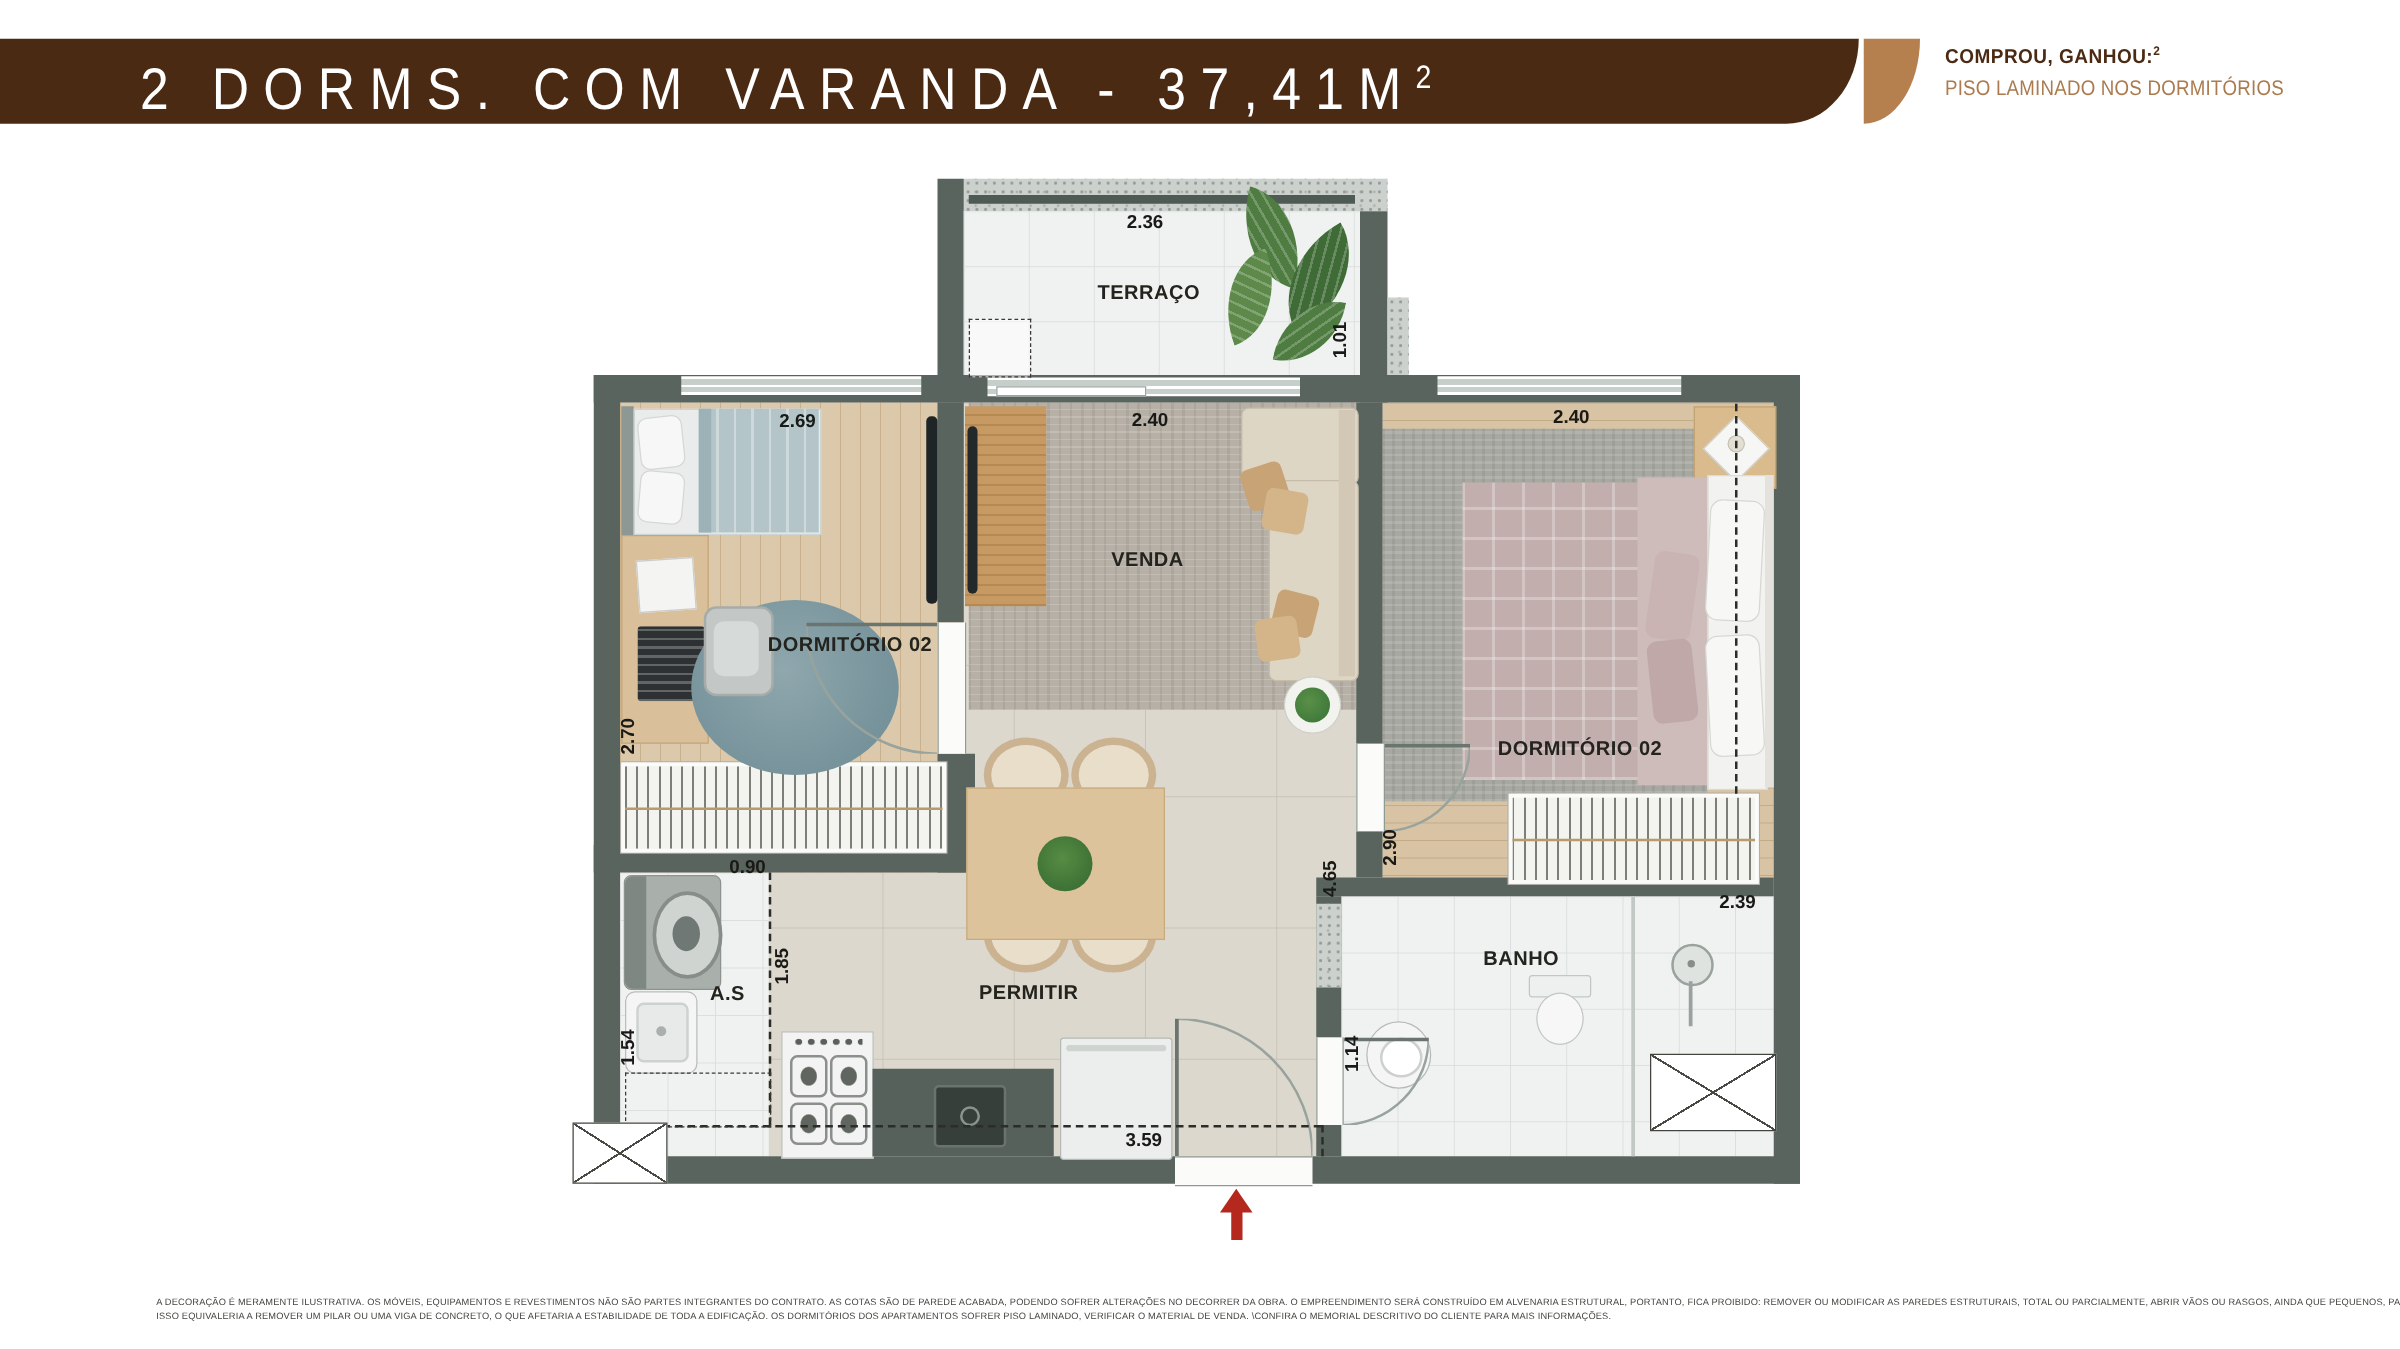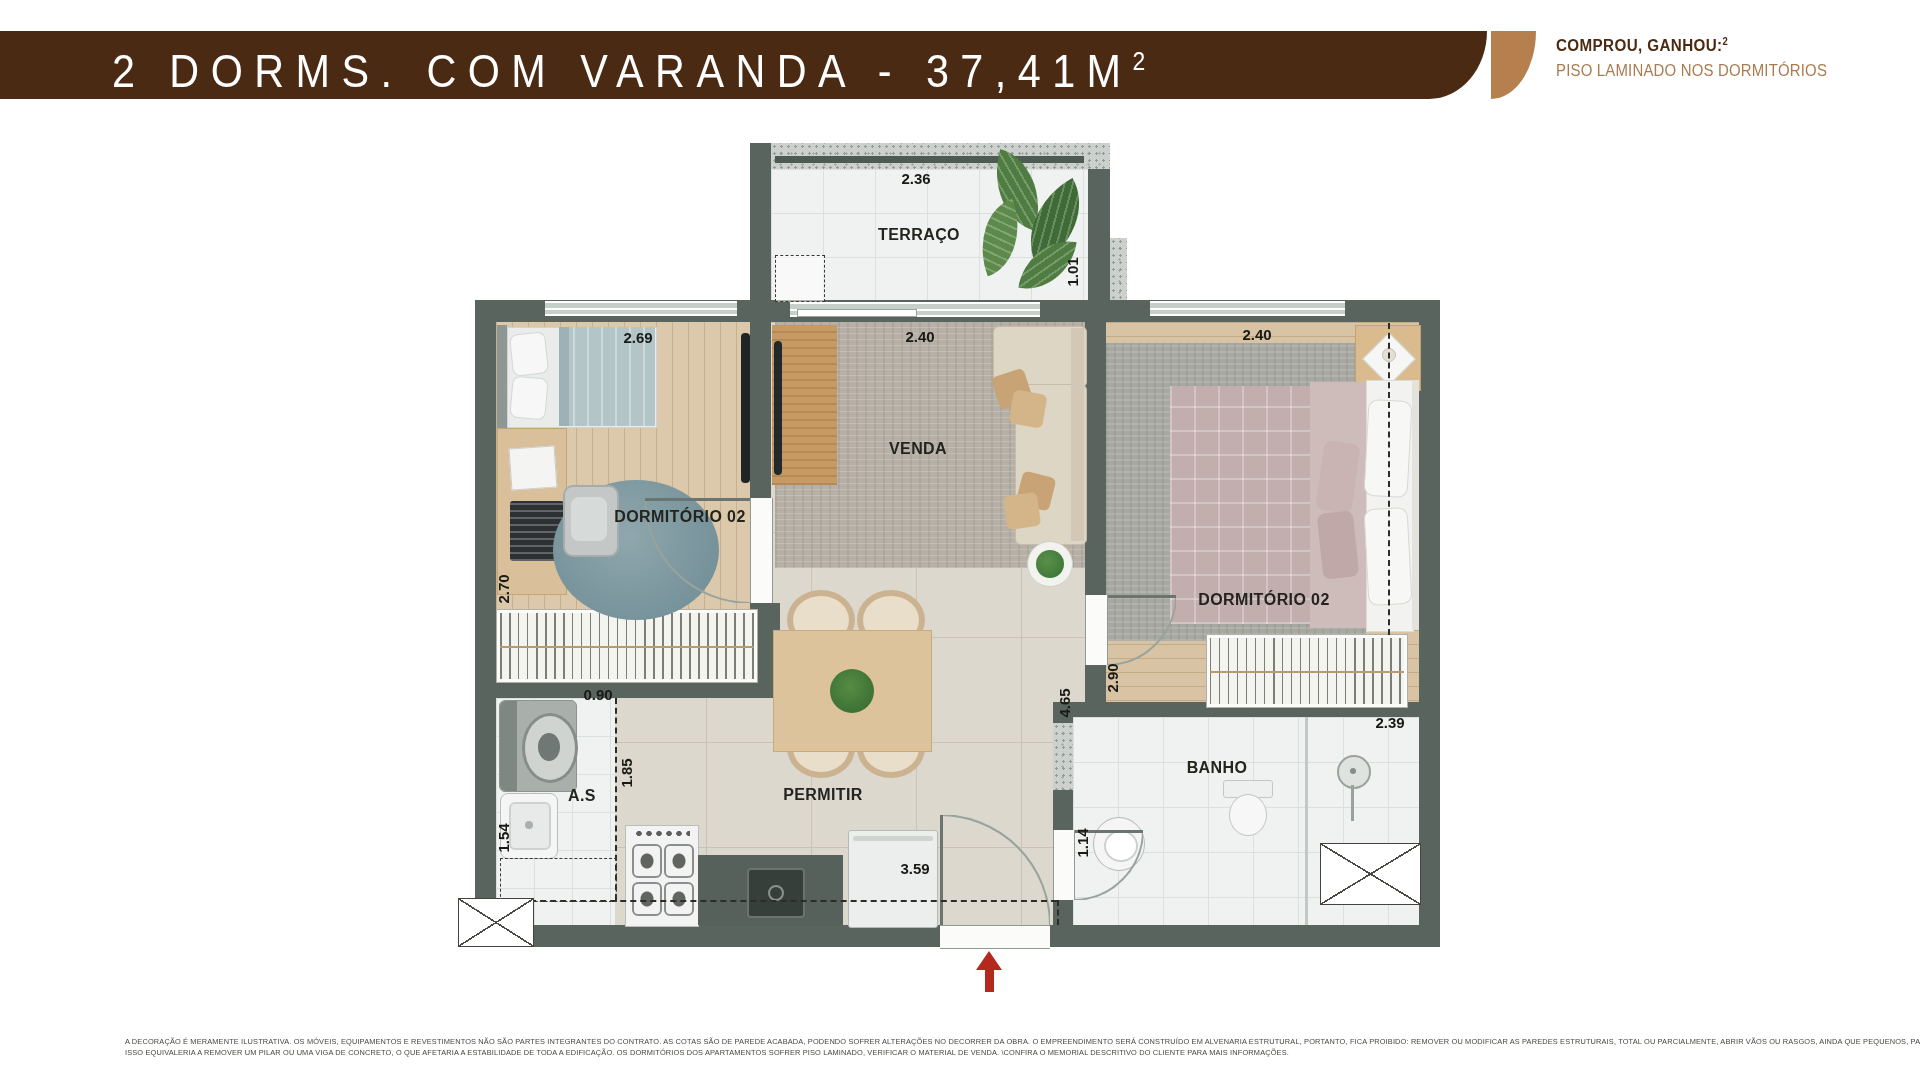--- a/index.html
+++ b/index.html
@@ -269,21 +269,21 @@
   <div class="dim" style="left:445px;top:193px">2.40</div>
   <div class="dim" style="left:782px;top:191px">2.40</div>
   <div class="dim v" style="left:28px;top:446px">2.70</div>
   <div class="dim" style="left:123px;top:551px">0.90</div>
   <div class="dim v" style="left:151px;top:630px">1.85</div>
   <div class="dim v" style="left:28px;top:695px">1.54</div>
   <div class="dim v" style="left:589px;top:560px">4.65</div>
   <div class="dim v" style="left:637px;top:535px">2.90</div>
   <div class="dim" style="left:915px;top:579px">2.39</div>
   <div class="dim v" style="left:607px;top:700px">1.14</div>
-  <div class="dim" style="left:440px;top:725px">3.59</div>
+  <div class="dim" style="left:440px;top:769px">3.59</div>
 
   <div class="arrow" style="left:501px;top:808px">
     <div class="tri"></div>
     <div class="stem"></div>
   </div>
 </div>
 
 <div class="disclaimer" style="top:1037px">A DECORAÇÃO É MERAMENTE ILUSTRATIVA. OS MÓVEIS, EQUIPAMENTOS E REVESTIMENTOS NÃO SÃO PARTES INTEGRANTES DO CONTRATO. AS COTAS SÃO DE PAREDE ACABADA, PODENDO SOFRER ALTERAÇÕES NO DECORRER DA OBRA. O EMPREENDIMENTO SERÁ CONSTRUÍDO EM ALVENARIA ESTRUTURAL, PORTANTO, FICA PROIBIDO: REMOVER OU MODIFICAR AS PAREDES ESTRUTURAIS, TOTAL OU PARCIALMENTE, ABRIR VÃOS OU RASGOS, AINDA QUE PEQUENOS, PARA QUALQUER INSTALAÇÃO, OU PERMITIR QUE TERCEIROS O FAÇAM</div>
 <div class="disclaimer" style="top:1048px">ISSO EQUIVALERIA A REMOVER UM PILAR OU UMA VIGA DE CONCRETO, O QUE AFETARIA A ESTABILIDADE DE TODA A EDIFICAÇÃO. OS DORMITÓRIOS DOS APARTAMENTOS SOFRER PISO LAMINADO, VERIFICAR O MATERIAL DE VENDA. \CONFIRA O MEMORIAL DESCRITIVO DO CLIENTE PARA MAIS INFORMAÇÕES.</div>
 

